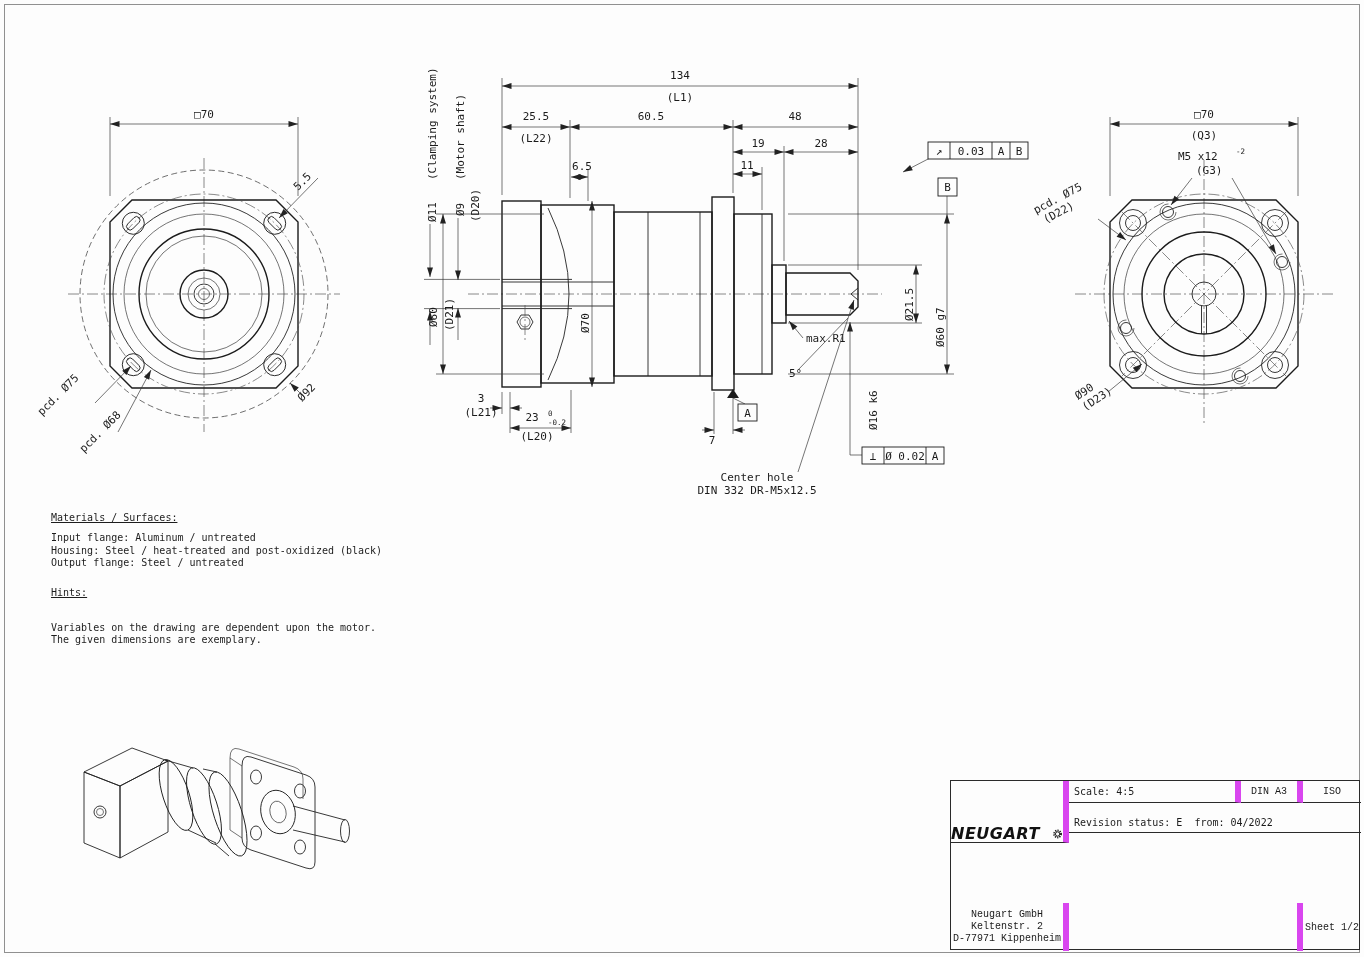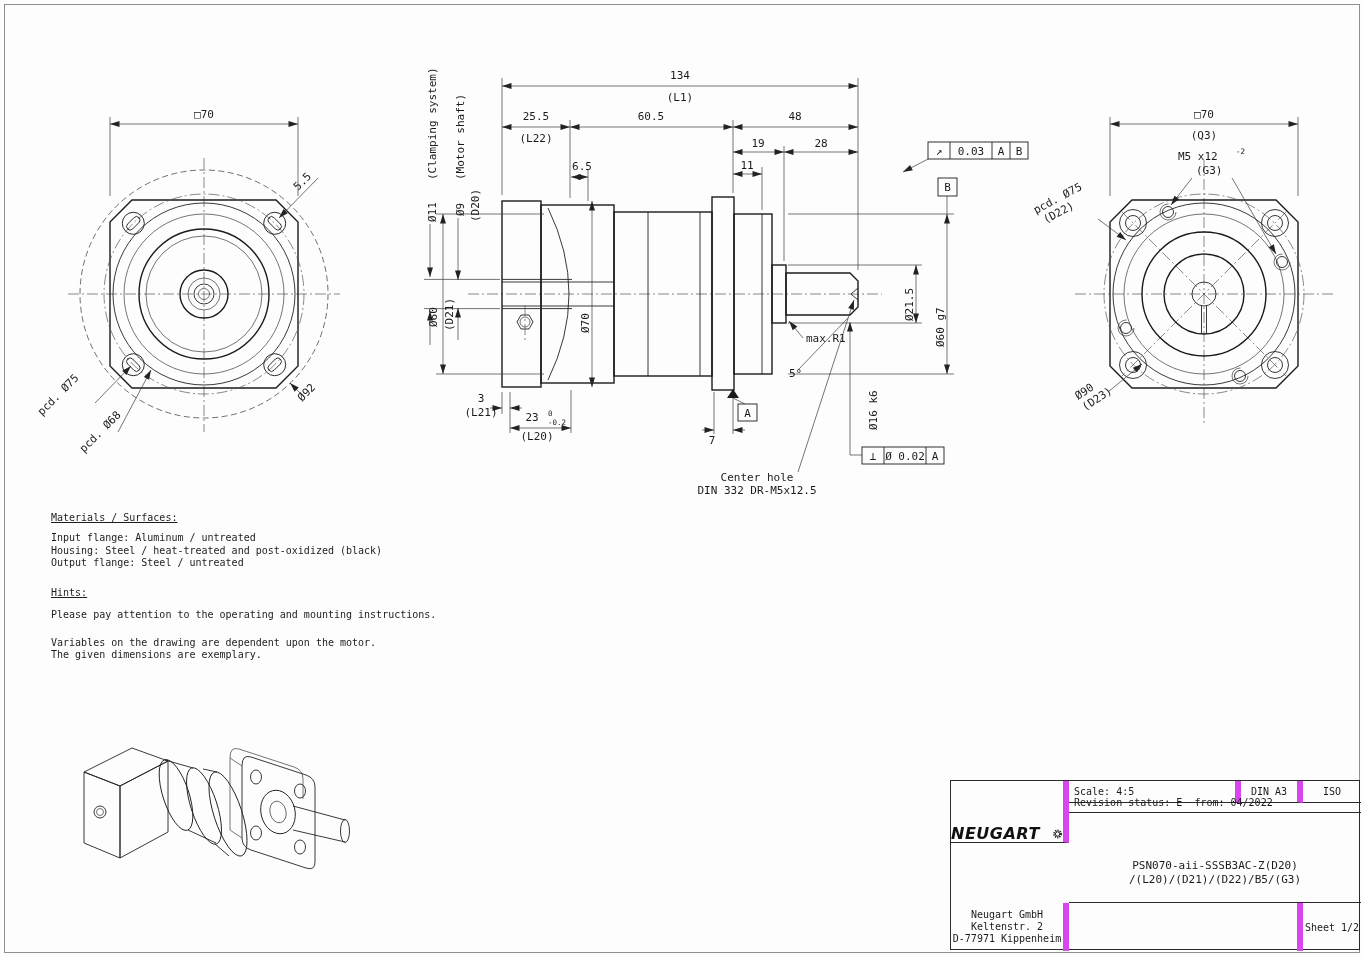--- a/index.html
+++ b/index.html
@@ -24,21 +24,21 @@
   .n-line { line-height:12.5px; }
   .n-line2 { line-height:15px; }
   .gap17 { height:17px; }
   .gap15 { height:15px; }
 
   .tb { position:absolute; left:950px; top:780px; width:410px; height:170px; border:1.5px solid #2a2a2a; font-size:10px; color:#1b1b1b; background:#fdfdfd; }
   .cell { position:absolute; white-space:pre; overflow:hidden; }
   .br { border-right:6px solid #d946ef; }
   .bb { border-bottom:1px solid #2a2a2a; }
   .pad { padding:3px 5px; }
-  .cen { display:flex; flex-direction:column; align-items:center; justify-content:center; text-align:center; }
+  .cen { display:flex; flex-direction:column; align-items:center; justify-content:center; text-align:center;font-family:Liberation Mono, monospace; }
   .logo-row { display:flex; align-items:center; justify-content:center; gap:12px; height:100%; }
   .logo-text { font-family:"DejaVu Sans", sans-serif; font-style:italic; font-weight:bold; font-size:16px; letter-spacing:0.5px; color:#111; }
   svg.gear { width:24px; height:24px; }
   .partno { font-size:11px; line-height:14px; }
   .tolr { line-height:13px; }
   .addr { font-size:10px; line-height:12px; }
 </style>
 </head>
 <body>
 
@@ -368,44 +368,39 @@
   </g>
 </svg>
 
 <div class="notes">
   <div class="n-title">Materials / Surfaces:</div>
   <div class="n-line">Input flange: Aluminum / untreated</div>
   <div class="n-line">Housing: Steel / heat-treated and post-oxidized (black)</div>
   <div class="n-line">Output flange: Steel / untreated</div>
   <div class="gap17"></div>
   <div class="n-title">Hints:</div>
-  <div class="n-line2">Please pay attention to the operating and mounting instructions.</div>
   <div class="gap15"></div>
   <div class="n-line">Variables on the drawing are dependent upon the motor.</div>
   <div class="n-line">The given dimensions are exemplary.</div>
 </div>
 
 <div class="tb">
   <div class="cell br bb" style="left:0;top:0;width:118px;height:62px">
     <div class="logo-row">
       <span class="logo-text">NEUGART</span>
       <svg class="gear" viewBox="0 0 26 26">
         <circle cx="13" cy="13" r="8" fill="none" stroke="#1b1b1b" stroke-width="4.5" stroke-dasharray="2.8 2.4"></circle>
         <circle cx="13" cy="13" r="5" fill="none" stroke="#1b1b1b" stroke-width="2.2"></circle>
       </svg>
     </div>
   </div>
   <div class="cell br bb pad" style="left:118px;top:0;width:172px;height:22px;line-height:16px">Scale: 4:5</div>
   <div class="cell br bb cen" style="left:290px;top:0;width:62px;height:22px">DIN A3</div>
   <div class="cell bb cen" style="left:352px;top:0;width:58px;height:22px">ISO</div>
-  <div class="cell bb pad" style="left:118px;top:12px;width:292px;height:20px;line-height:14px">Revision status: E  from: 04/2022</div>
-  <div class="cell bb cen partno" style="left:118px;top:62px;width:292px;height:60px">
-    <div>PSN070-aii-SSSB3AC-Z(D20)</div>
-    <div>/(L20)/(D21)/(D22)/B5/(G3)</div>
-  </div>
+  <div class="cell bb pad" style="left:118px;top:32px;width:292px;height:20px;line-height:14px">Revision status: E  from: 04/2022</div>
   <div class="cell br cen addr" style="left:0;top:122px;width:118px;height:48px">
     <div>Neugart GmbH</div>
     <div>Keltenstr. 2</div>
     <div>D-77971 Kippenheim</div>
   </div>
   <div class="cell br" style="left:118px;top:122px;width:234px;height:48px"></div>
   <div class="cell cen" style="left:352px;top:122px;width:58px;height:48px">Sheet 1/2</div>
 </div>
 
 </div>

